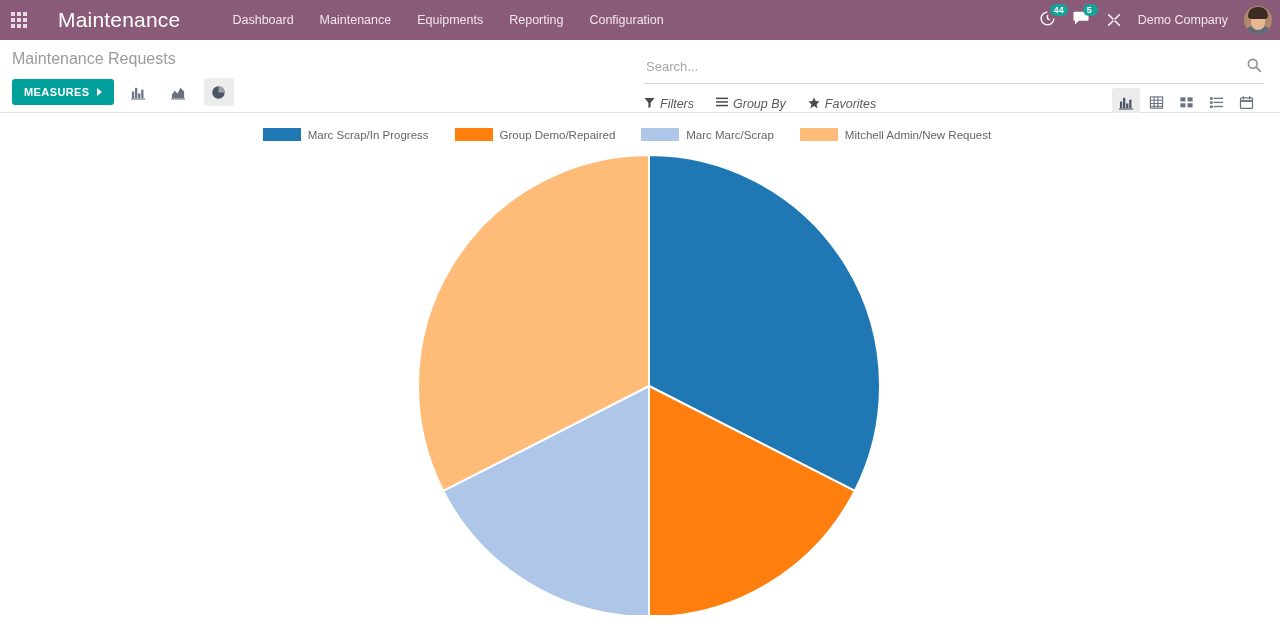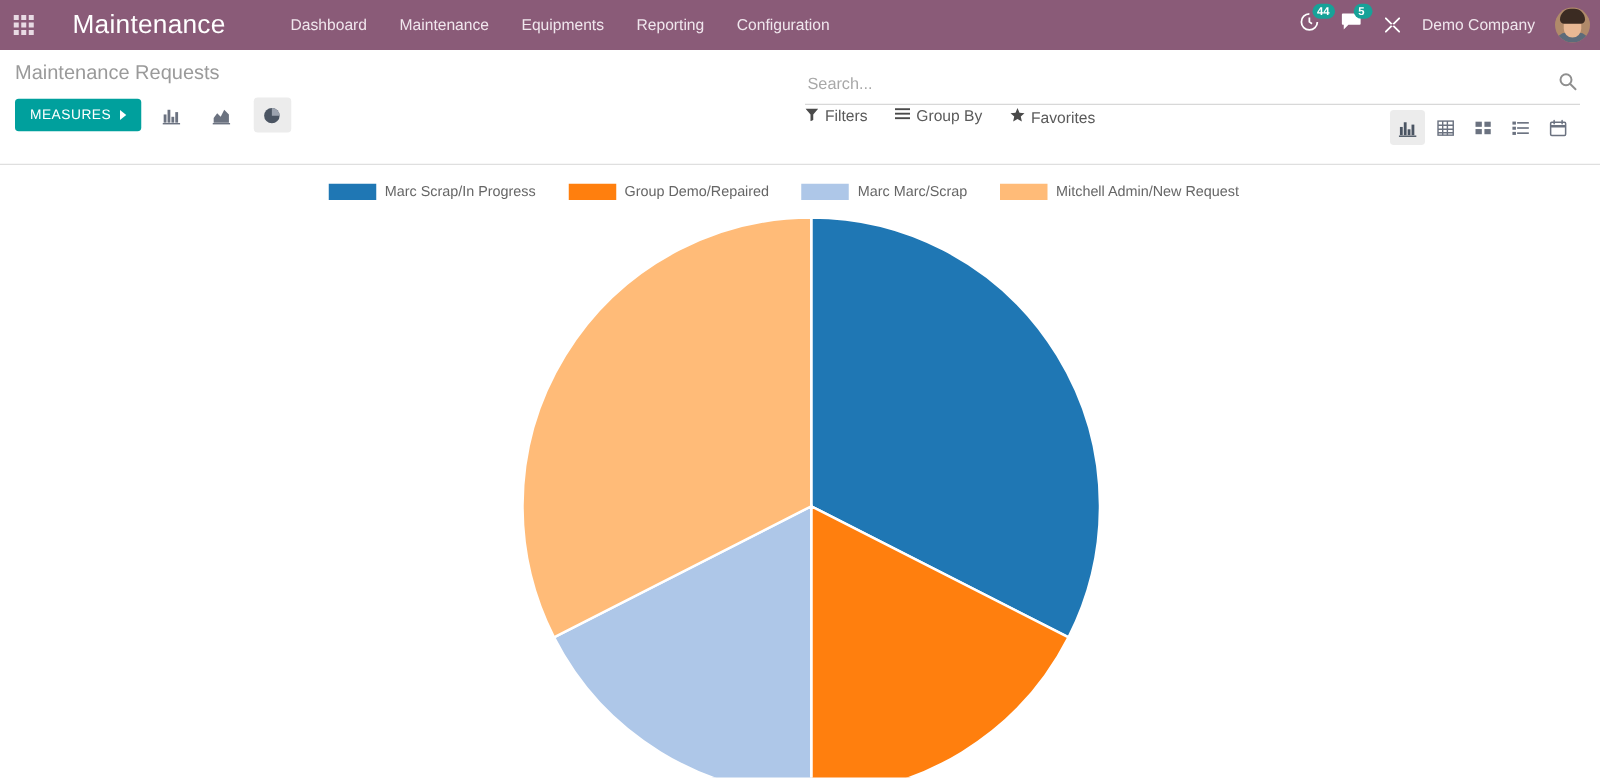--- a/index.html
+++ b/index.html
@@ -111,41 +111,41 @@
   .avatar .shirt {
     position: absolute; left: 1px; bottom: 0; width: 26px; height: 8px;
     background: #5c6b7a; border-radius: 8px 8px 0 0;
   }
 
   
   .control-panel {
     background: #ffffff;
     border-bottom: 1px solid #dfdfdf;
     position: relative;
-    height: 92px;
+    height: 73px;
   }
   .cp-left { position: absolute; left: 0; top: 0; width: 640px; }
   .breadcrumb {
     font-size: 16px;
     color: #9a9a9a;
     padding: 10px 0 0 12px;
     white-space: nowrap;
   }
   .cp-buttons {
     display: flex;
     align-items: center;
     gap: 6px;
     padding: 10px 0 0 12px;
   }
   .btn-measures {
     background: #00a09d;
     color: #ffffff;
     border: none;
     font-size: 11px;
-    font-weight: 400;
+    font-weight: 700;
     letter-spacing: .4px;
     padding: 7px 12px;
     border-radius: 3px;
     cursor: pointer;
     display: flex;
     align-items: center;
     gap: 7px;
     font-family: "Liberation Sans", sans-serif;
   }
   .caret-r {
@@ -179,24 +179,25 @@
     background: transparent;
     flex: 1;
     font-family: "Liberation Sans", sans-serif;
     padding: 0 2px;
   }
   .search-input::placeholder { color: #a8a8a8; }
   .search-mag { position: absolute; right: 2px; top: 7px; color: #8f8f8f; }
 
   .filter-row {
     display: flex;
-    align-items: flex-start;
+    align-items: center;
     height: 36px;
     position: relative;
     margin-top: 2px;
+    font-style: italic;
   }
   .filter-btn {
     display: flex; align-items: center; gap: 5px;
     font-size: 12.5px; color: #5a5a5a;
     margin-right: 22px; cursor: pointer;
     white-space: nowrap;
   }
   .view-switch {
     position: absolute; right: 4px; top: 2px;
     display: flex; align-items: center; gap: 2px;

